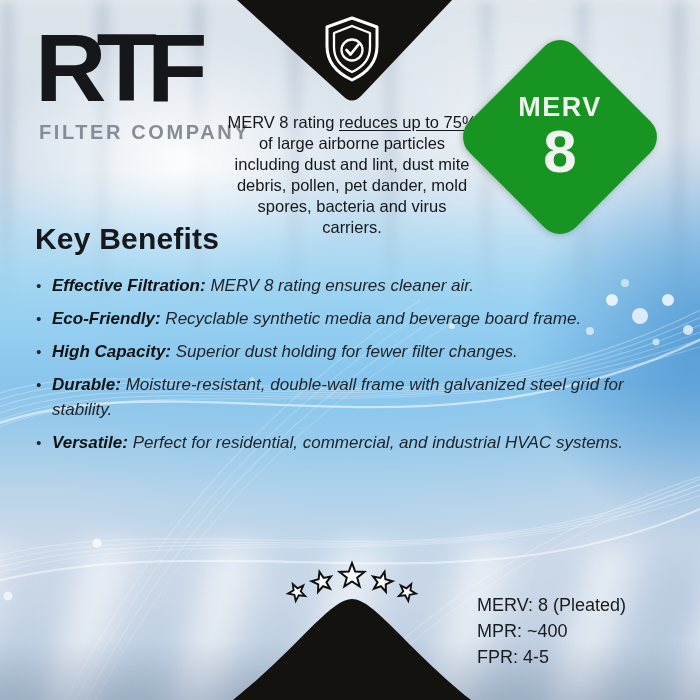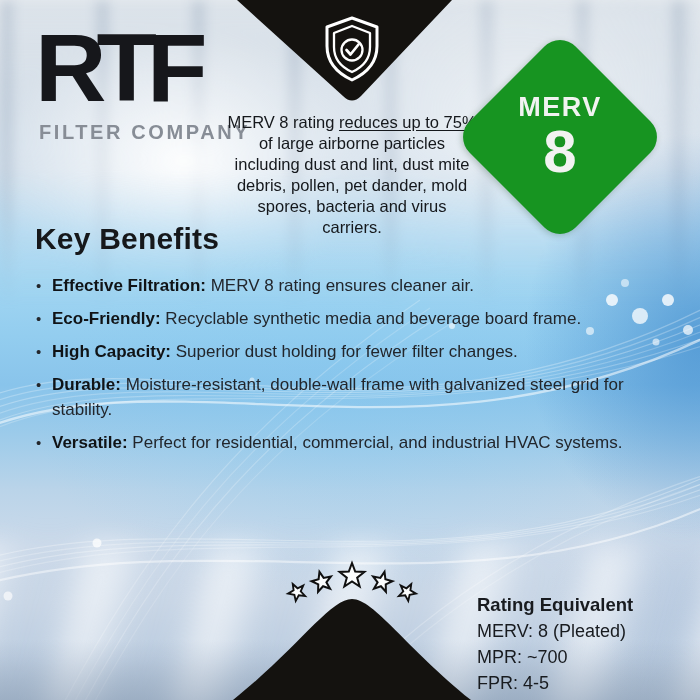--- a/index.html
+++ b/index.html
@@ -71,21 +71,21 @@
     color:#f1f3f1;
   }
   .merv-label{font-size:27px;font-weight:700;letter-spacing:1.5px;line-height:1;}
   .merv-value{font-size:60px;font-weight:700;line-height:.95;margin-top:2px;}
   
   .benefits{left:35px;top:222px;width:634px;}
   .benefits h2{
     margin:0 0 17px 0;font-size:30px;font-weight:800;color:#16181b;
     letter-spacing:.2px;
   }
-  .benefits ul{list-style:none;margin:0;padding:0;}
+  .benefits ul{list-style:none;margin:0;padding:0;font-style:italic;}
   .benefits li{
     position:relative;padding-left:17px;margin-bottom:8px;
     font-size:17px;line-height:25px;color:#22262c;
   }
   .benefits li::before{
     content:"\2022";position:absolute;left:1px;top:0;color:#23262b;font-size:15px;
   }
   .benefit-label{font-weight:700;color:#101316;}
   
   svg.mountain{left:220px;top:552px;width:264px;height:148px;}
@@ -186,19 +186,18 @@
       <use href="#star" transform="translate(297,592) rotate(-28) scale(0.9)" stroke-width="2.1"></use>
       <use href="#star" transform="translate(322,582) rotate(-14) scale(1.05)" stroke-width="1.9"></use>
       <use href="#star" transform="translate(352,576) scale(1.3)" stroke-width="1.55"></use>
       <use href="#star" transform="translate(382,582) rotate(14) scale(1.05)" stroke-width="1.9"></use>
       <use href="#star" transform="translate(407,592) rotate(28) scale(0.9)" stroke-width="2.1"></use>
     </g>
     <path d="M233,700 C298,648 330,599 352,599 C374,599 406,648 471,700 Z" fill="#14120f"></path>
   </svg>
 
   <div class="abs rating">
-    <div class="rating-title">Rating Equivalent</div>
     <div class="rating-row">MERV: 8 (Pleated)</div>
-    <div class="rating-row">MPR: ~700</div>
+    <div class="rating-row">MPR: ~400</div>
     <div class="rating-row">FPR: 4-5</div>
   </div>
 
 </div>
 
 </body></html>

